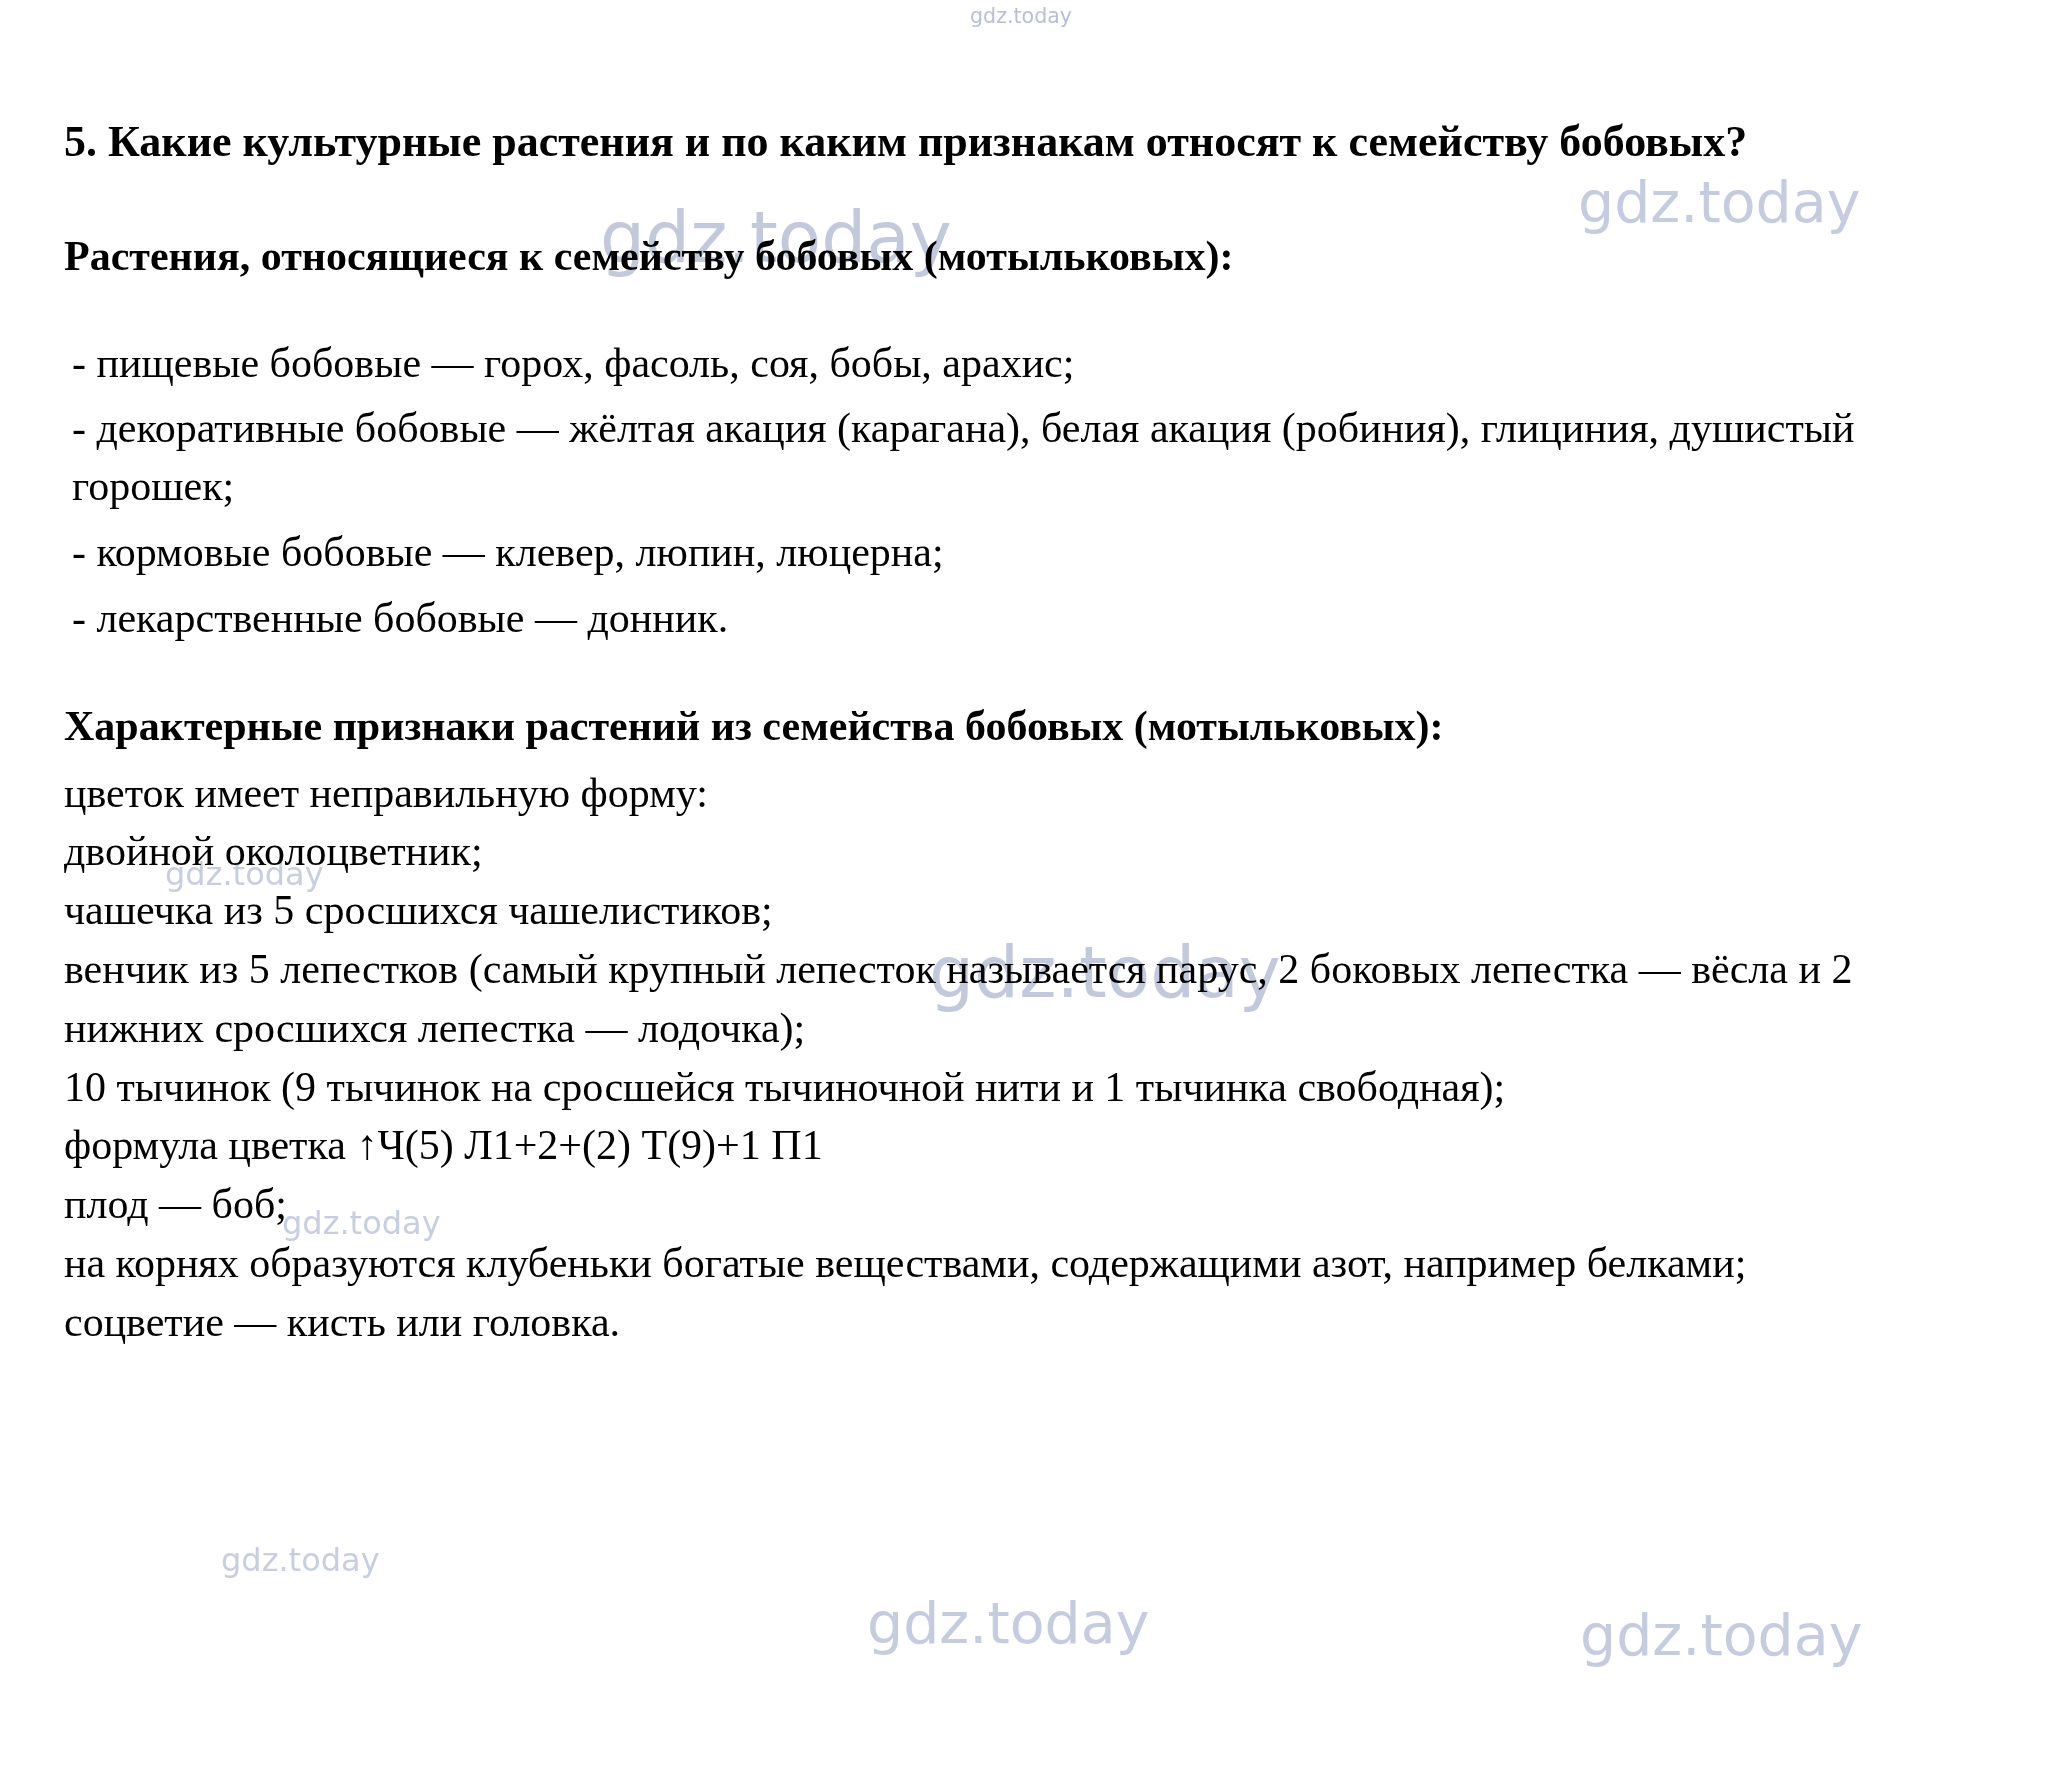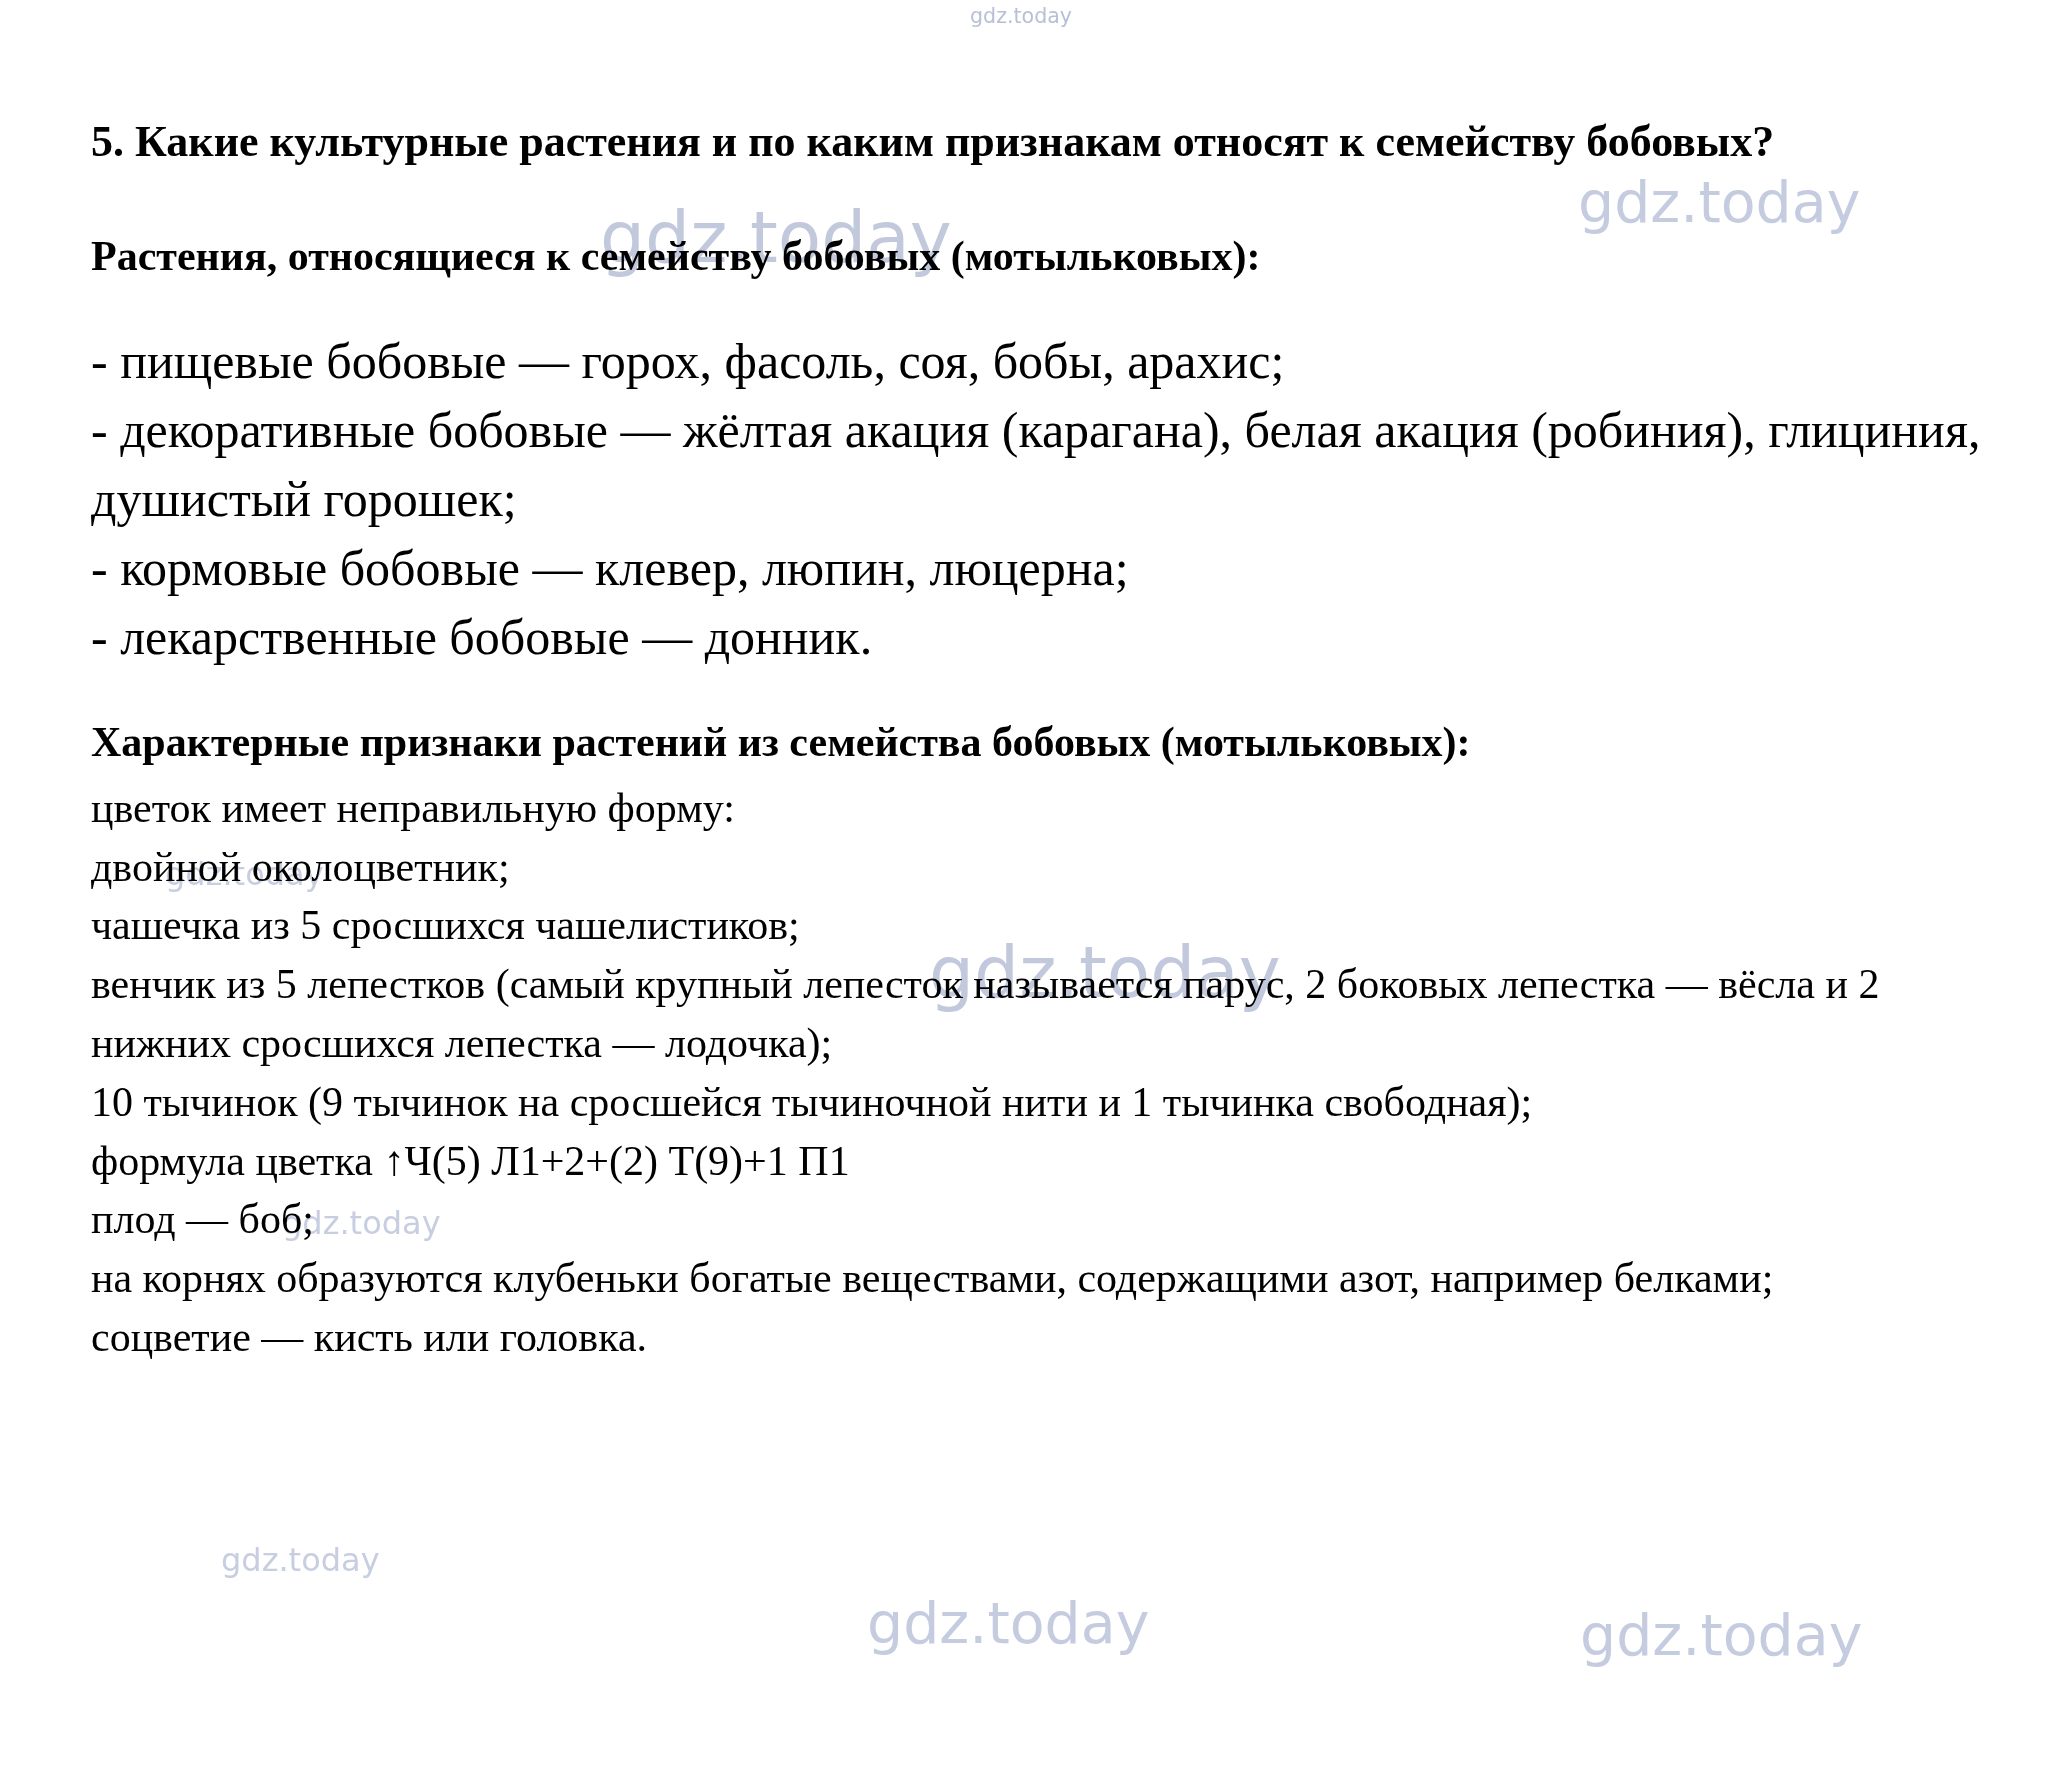--- a/index.html
+++ b/index.html
@@ -19,21 +19,21 @@
   .page {
     position: relative;
     width: 2056px;
     height: 1422px;
     padding: 16px;
     box-sizing: border-box;
   }
 
   .content {
     position: absolute;
-    left: 91px;
+    left: 64px;
     top: 116px;
     width: 1892px;
   }
 
   .question {
     font-weight: bold;
     font-size: 44px;
     line-height: 1.18;
     margin: 0 0 0 0;
     letter-spacing: 0px;
@@ -45,23 +45,23 @@
     margin: 0;
     white-space: pre-wrap;
     font-weight: bold;
   }
 
   .gap-lg { height: 61px; }
   .gap-md { height: 43px; }
   .gap-sm { height: 9.8px; }
 
   .list-line {
-    font-size: 50px;
+    font-size: 42px;
     line-height: 1.38;
-    margin: 0;
+    margin: 8px;
   }
 
   .feature-line {
     font-size: 42px;
     line-height: 1.40;
     margin: 0;
   }
 
   
   .wm {

